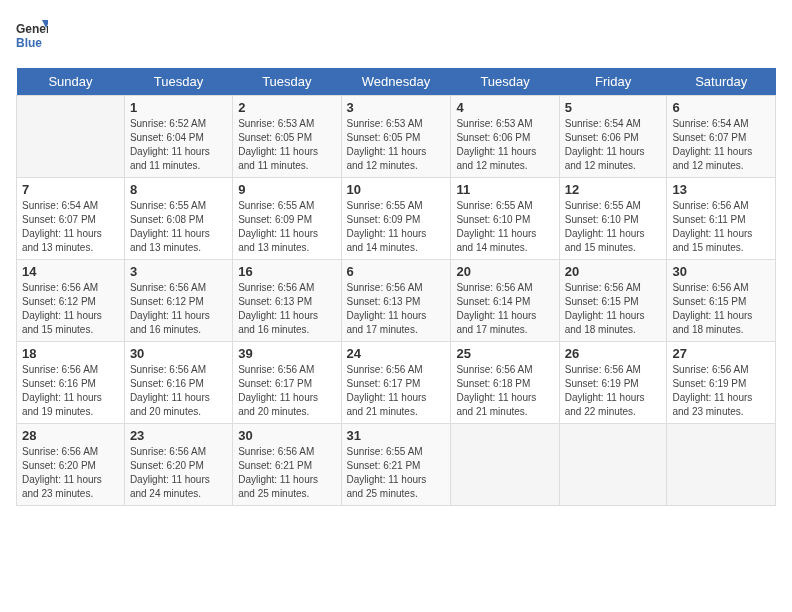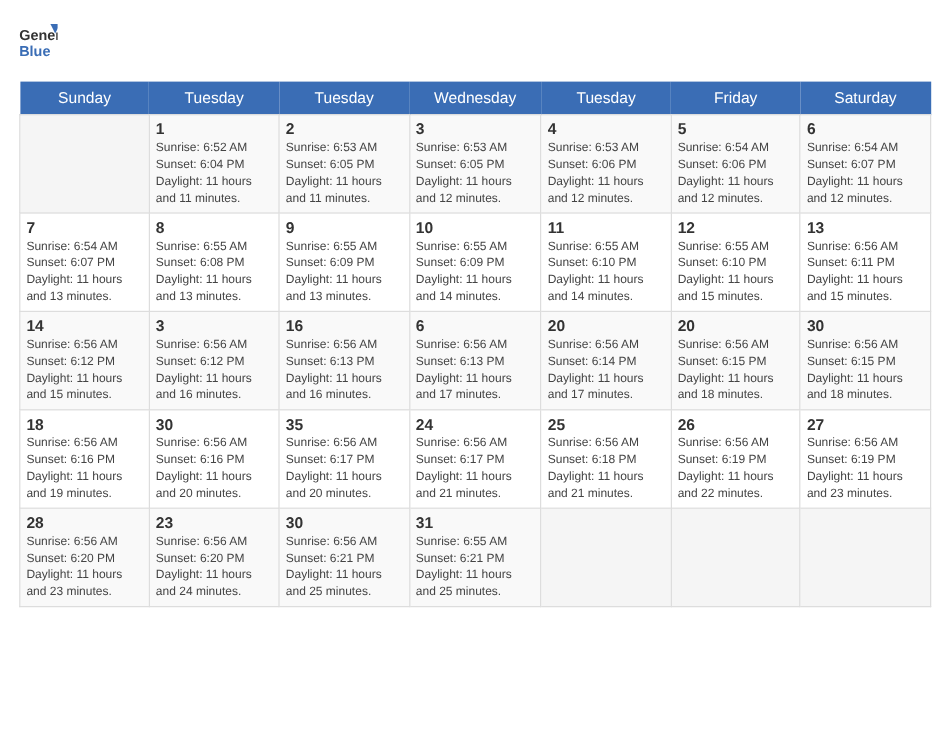--- a/index.html
+++ b/index.html
@@ -195,21 +195,21 @@
       <tr>
         <td>
           <span class="day-num">18</span>
           <div class="day-detail">Sunrise: 6:56 AM<br>Sunset: 6:16 PM<br>Daylight: 11 hours<br>and 19 minutes.</div>
         </td>
         <td>
           <span class="day-num">30</span>
           <div class="day-detail">Sunrise: 6:56 AM<br>Sunset: 6:16 PM<br>Daylight: 11 hours<br>and 20 minutes.</div>
         </td>
         <td>
-          <span class="day-num">35</span>
+          <span class="day-num">39</span>
           <div class="day-detail">Sunrise: 6:56 AM<br>Sunset: 6:17 PM<br>Daylight: 11 hours<br>and 20 minutes.</div>
         </td>
         <td>
           <span class="day-num">24</span>
           <div class="day-detail">Sunrise: 6:56 AM<br>Sunset: 6:17 PM<br>Daylight: 11 hours<br>and 21 minutes.</div>
         </td>
         <td>
           <span class="day-num">25</span>
           <div class="day-detail">Sunrise: 6:56 AM<br>Sunset: 6:18 PM<br>Daylight: 11 hours<br>and 21 minutes.</div>
         </td>

